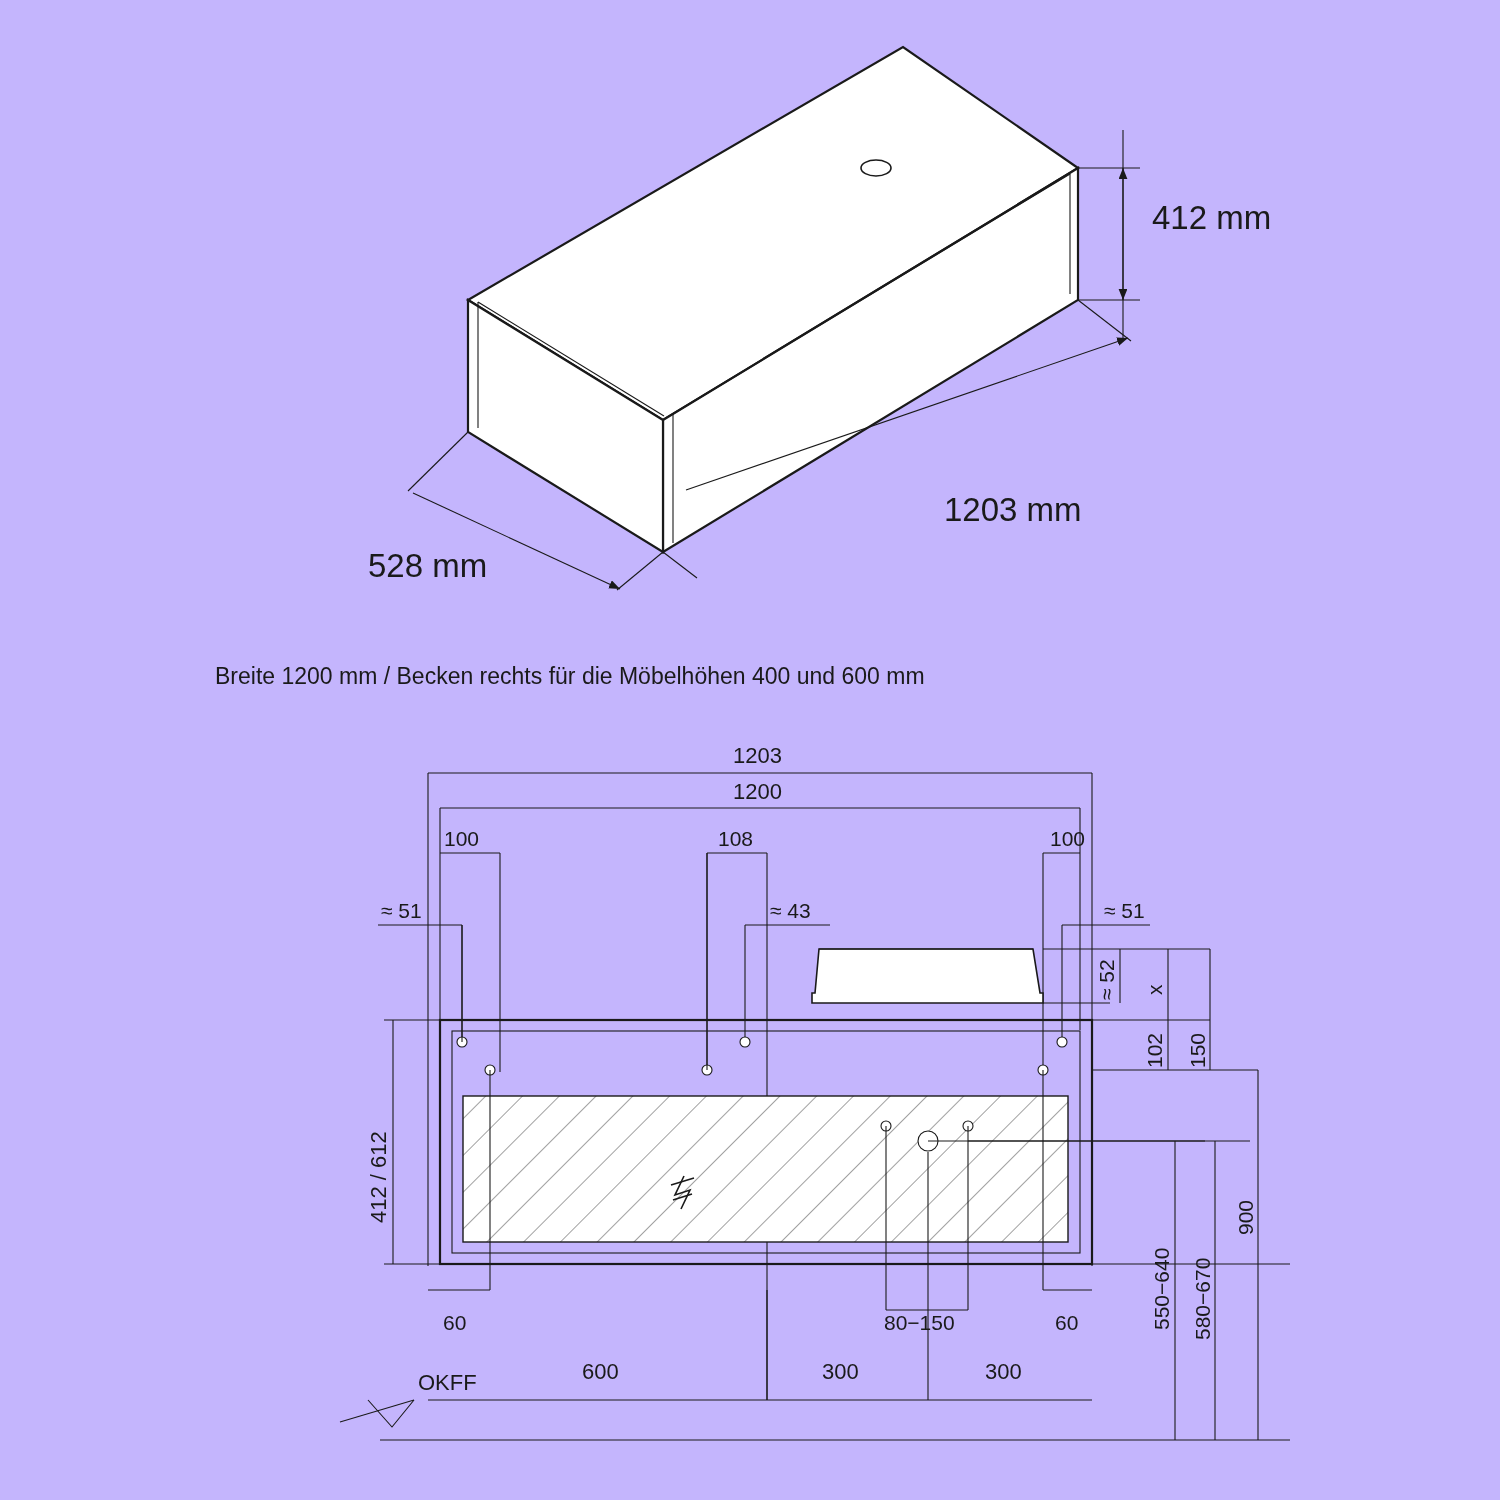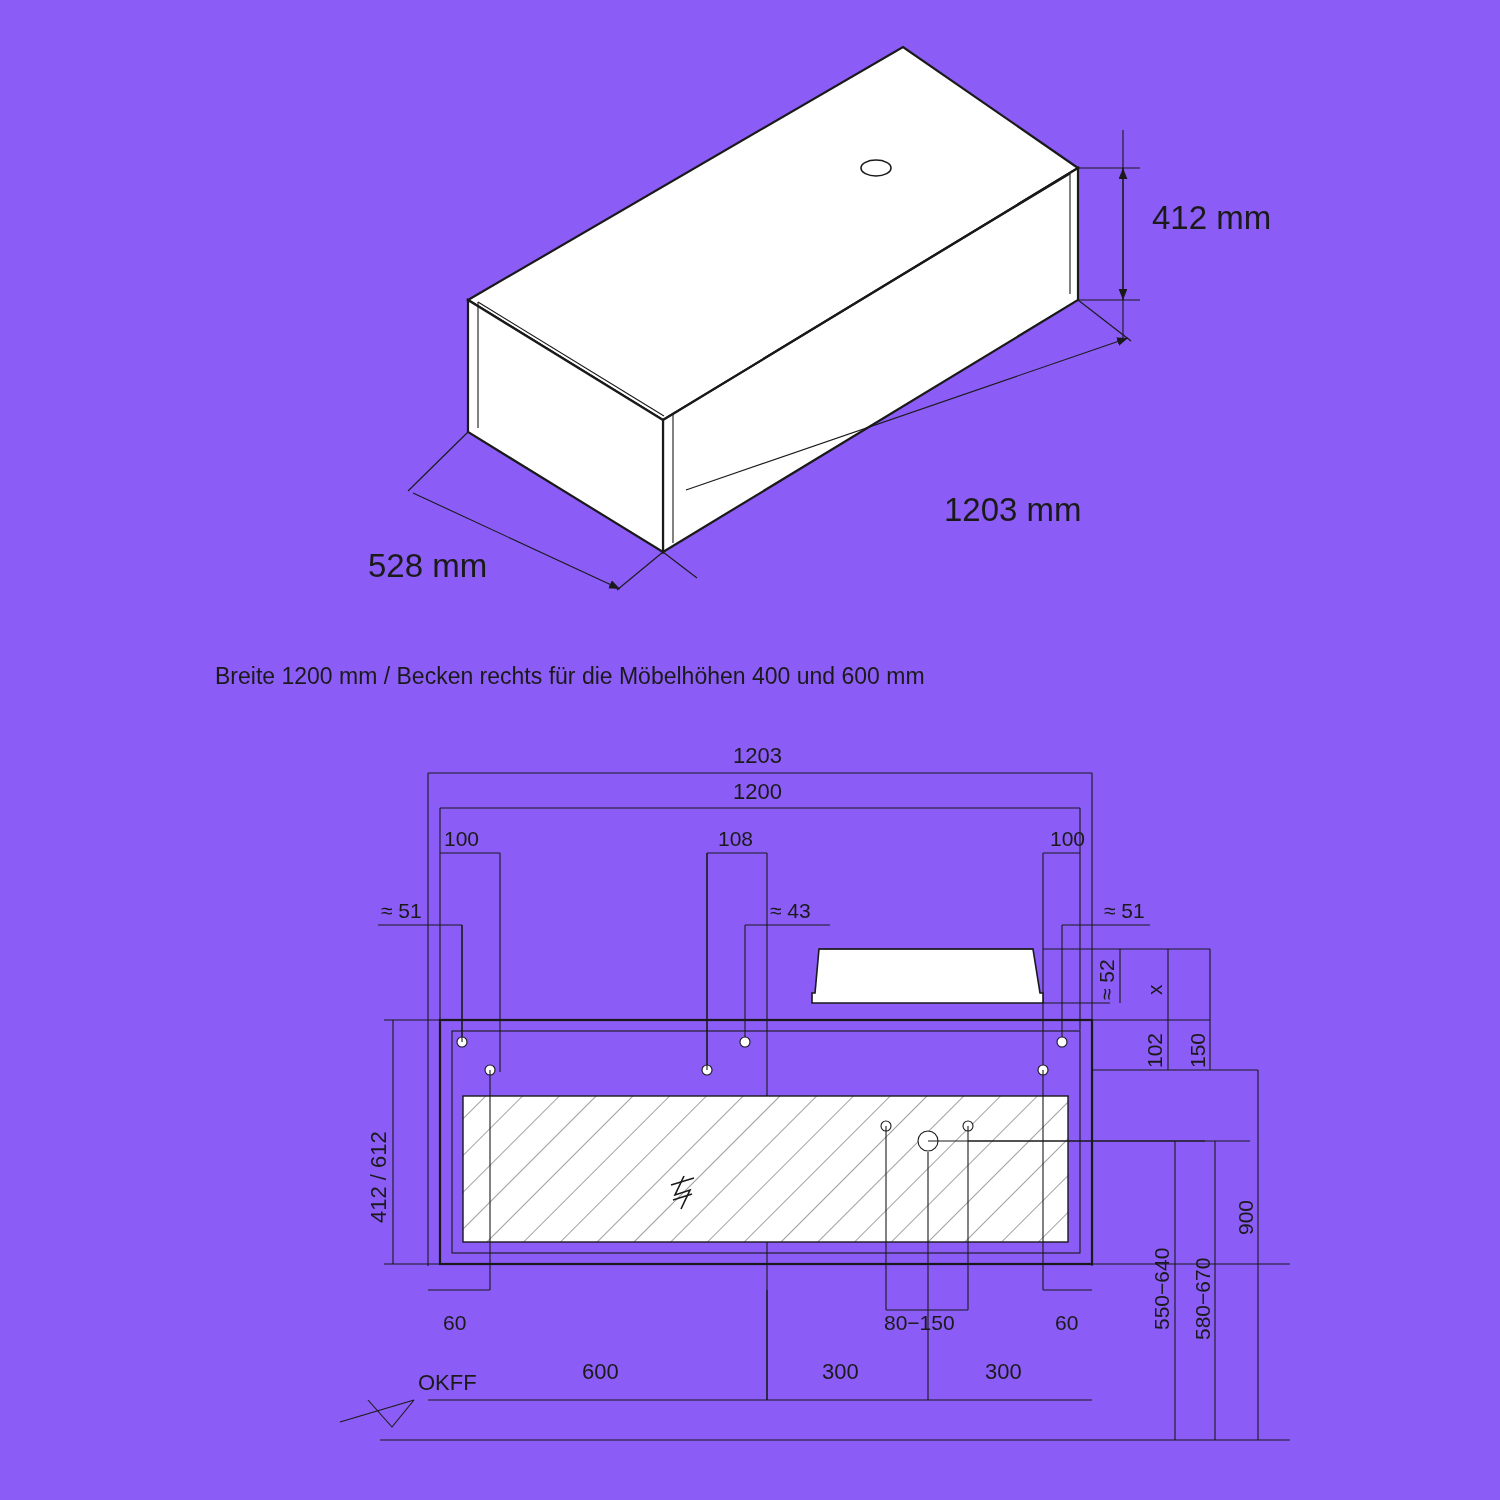--- a/index.html
+++ b/index.html
@@ -8,21 +8,21 @@
     background: #ffffff;
   }
   body {
     font-family: "Liberation Sans", sans-serif;
     color: #1a1a1a;
   }
   #page {
     position: relative;
     width: 1500px;
     height: 1500px;
-    background: #8b5cf6;
+    background: #c4b5fd;
     overflow: hidden;
   }
   svg.layer {
     position: absolute;
     top: 0;
     left: 0;
     width: 1500px;
     height: 1500px;
   }
   .txt {

